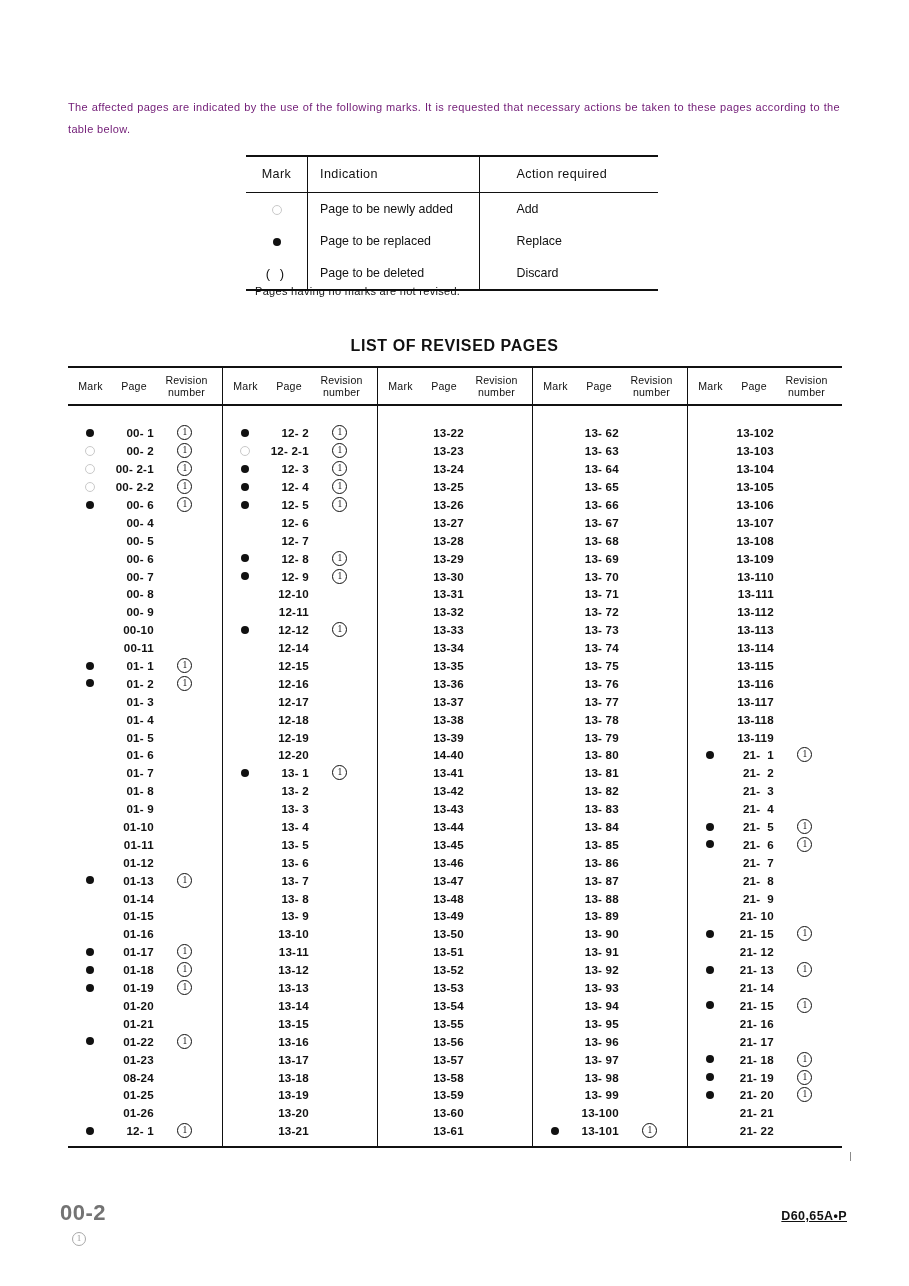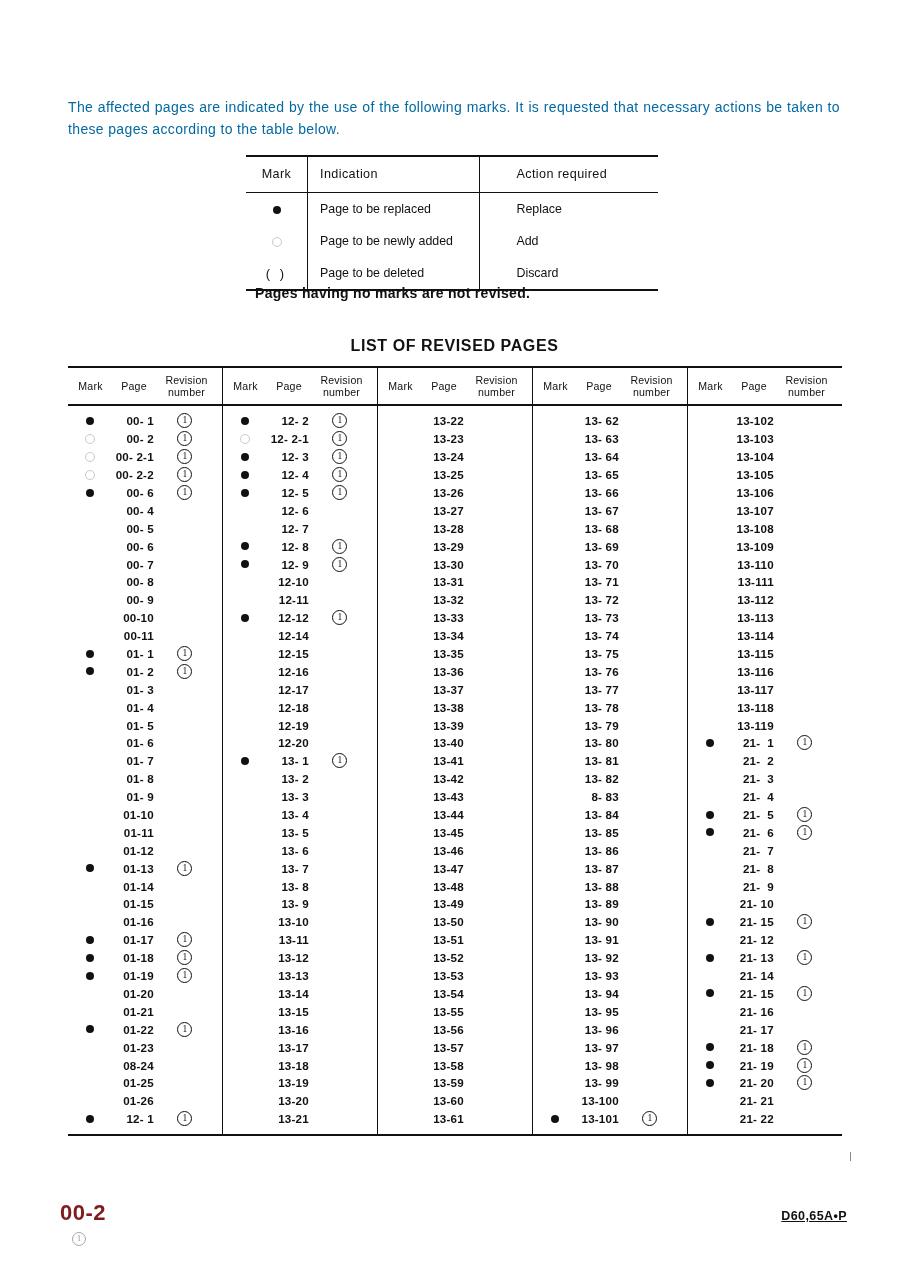--- a/index.html
+++ b/index.html
@@ -15,25 +15,25 @@
     color: #1a1a1a;
     overflow: hidden;
   }
 
   
   .intro {
     position: absolute;
     left: 68px;
     top: 96px;
     width: 772px;
-    font-size: 14px;
+    font-size: 11px;
     line-height: 22px;
     letter-spacing: 0.35px;
     text-align: justify;
-    color: #0369a1;
+    color: #701a75;
   }
 
   
   .legend {
     position: absolute;
     left: 246px;
     top: 155px;
     width: 412px;
     border-collapse: collapse;
   }
@@ -59,24 +59,23 @@
   .legend tbody .col-mark { text-align: center; }
   .legend tbody .col-ind  { text-align: left; padding-left: 12px; margin-top: 16px; }
   .legend tbody .col-act  { text-align: left; padding-left: 36px; }
   .legend tbody tr:last-child td {
     border-bottom: 2.2px solid #111;
   }
   .legend-note {
     position: absolute;
     left: 255px;
     top: 285px;
-    font-size: 14px;
+    font-size: 11px;
     letter-spacing: 0.3px;
     color: #111;
-    font-weight: bold;
   }
 
   
   .dot-filled {
     display: inline-block;
     width: 8px; height: 8px;
     border-radius: 50%;
     background: #111;
     vertical-align: middle;
   }
@@ -136,21 +135,21 @@
   .hdr-mark, .hdr-page, .hdr-rev {
     font-size: 10.6px;
     letter-spacing: 0.2px;
     color: #111;
     text-align: center;
   }
   .hdr-mark { width: 30%; }
   .hdr-page { width: 28%; }
   .hdr-rev  { width: 42%; line-height: 12px; padding-right: 4px; }
 
-  .rt-body .rt-group { padding: 6px 0 6px 0; }
+  .rt-body .rt-group { padding: 18px 0 6px 0; }
 
   .rt-row {
     display: flex;
     align-items: center;
     height: 17.9px;
   }
   .cell-mark {
     width: 30%;
     text-align: center;
     line-height: 0;
@@ -186,21 +185,21 @@
   }
 
   
   .footer-page {
     position: absolute;
     left: 60px;
     top: 1200px;
     font-size: 22px;
     font-weight: bold;
     letter-spacing: 0.5px;
-    color: #7f1d1d;
+    color: #737373;
   }
   .footer-rev {
     position: absolute;
     left: 72px;
     top: 1229px;
   }
   .footer-rev .rev-circle {
     width: 12px; height: 12px;
     border-color: #a8a8a8;
     color: #999;
@@ -233,31 +232,31 @@
 
 <table class="legend">
   <tbody>
     <tr class="thead-row">
       <td class="col-mark">Mark</td>
       <td class="col-ind">Indication</td>
       <td class="col-act">Action required</td>
     </tr>
     <tr>
       <td class="col-mark">
+        <span class="dot-open"></span>
+      </td>
+      <td class="col-ind">Page to be newly added</td>
+      <td class="col-act">Add</td>
+    </tr>
+    <tr>
+      <td class="col-mark">
         <span class="dot-filled"></span>
       </td>
       <td class="col-ind">Page to be replaced</td>
       <td class="col-act">Replace</td>
-    </tr>
-    <tr>
-      <td class="col-mark">
-        <span class="dot-open"></span>
-      </td>
-      <td class="col-ind">Page to be newly added</td>
-      <td class="col-act">Add</td>
     </tr>
     <tr>
       <td class="col-mark">
         <span class="paren">( )</span>
       </td>
       <td class="col-ind">Page to be deleted</td>
       <td class="col-act">Discard</td>
     </tr>
   </tbody>
 </table>
@@ -801,21 +800,21 @@
           <div class="cell-page">13-38</div>
           <div class="cell-rev"></div>
         </div>
         <div class="rt-row">
           <div class="cell-mark"></div>
           <div class="cell-page">13-39</div>
           <div class="cell-rev"></div>
         </div>
         <div class="rt-row">
           <div class="cell-mark"></div>
-          <div class="cell-page">13-40</div>
+          <div class="cell-page">14-40</div>
           <div class="cell-rev"></div>
         </div>
         <div class="rt-row">
           <div class="cell-mark"></div>
           <div class="cell-page">13-41</div>
           <div class="cell-rev"></div>
         </div>
         <div class="rt-row">
           <div class="cell-mark"></div>
           <div class="cell-page">13-42</div>
@@ -1018,21 +1017,21 @@
           <div class="cell-page">13- 81</div>
           <div class="cell-rev"></div>
         </div>
         <div class="rt-row">
           <div class="cell-mark"></div>
           <div class="cell-page">13- 82</div>
           <div class="cell-rev"></div>
         </div>
         <div class="rt-row">
           <div class="cell-mark"></div>
-          <div class="cell-page">8- 83</div>
+          <div class="cell-page">13- 83</div>
           <div class="cell-rev"></div>
         </div>
         <div class="rt-row">
           <div class="cell-mark"></div>
           <div class="cell-page">13- 84</div>
           <div class="cell-rev"></div>
         </div>
         <div class="rt-row">
           <div class="cell-mark"></div>
           <div class="cell-page">13- 85</div>

